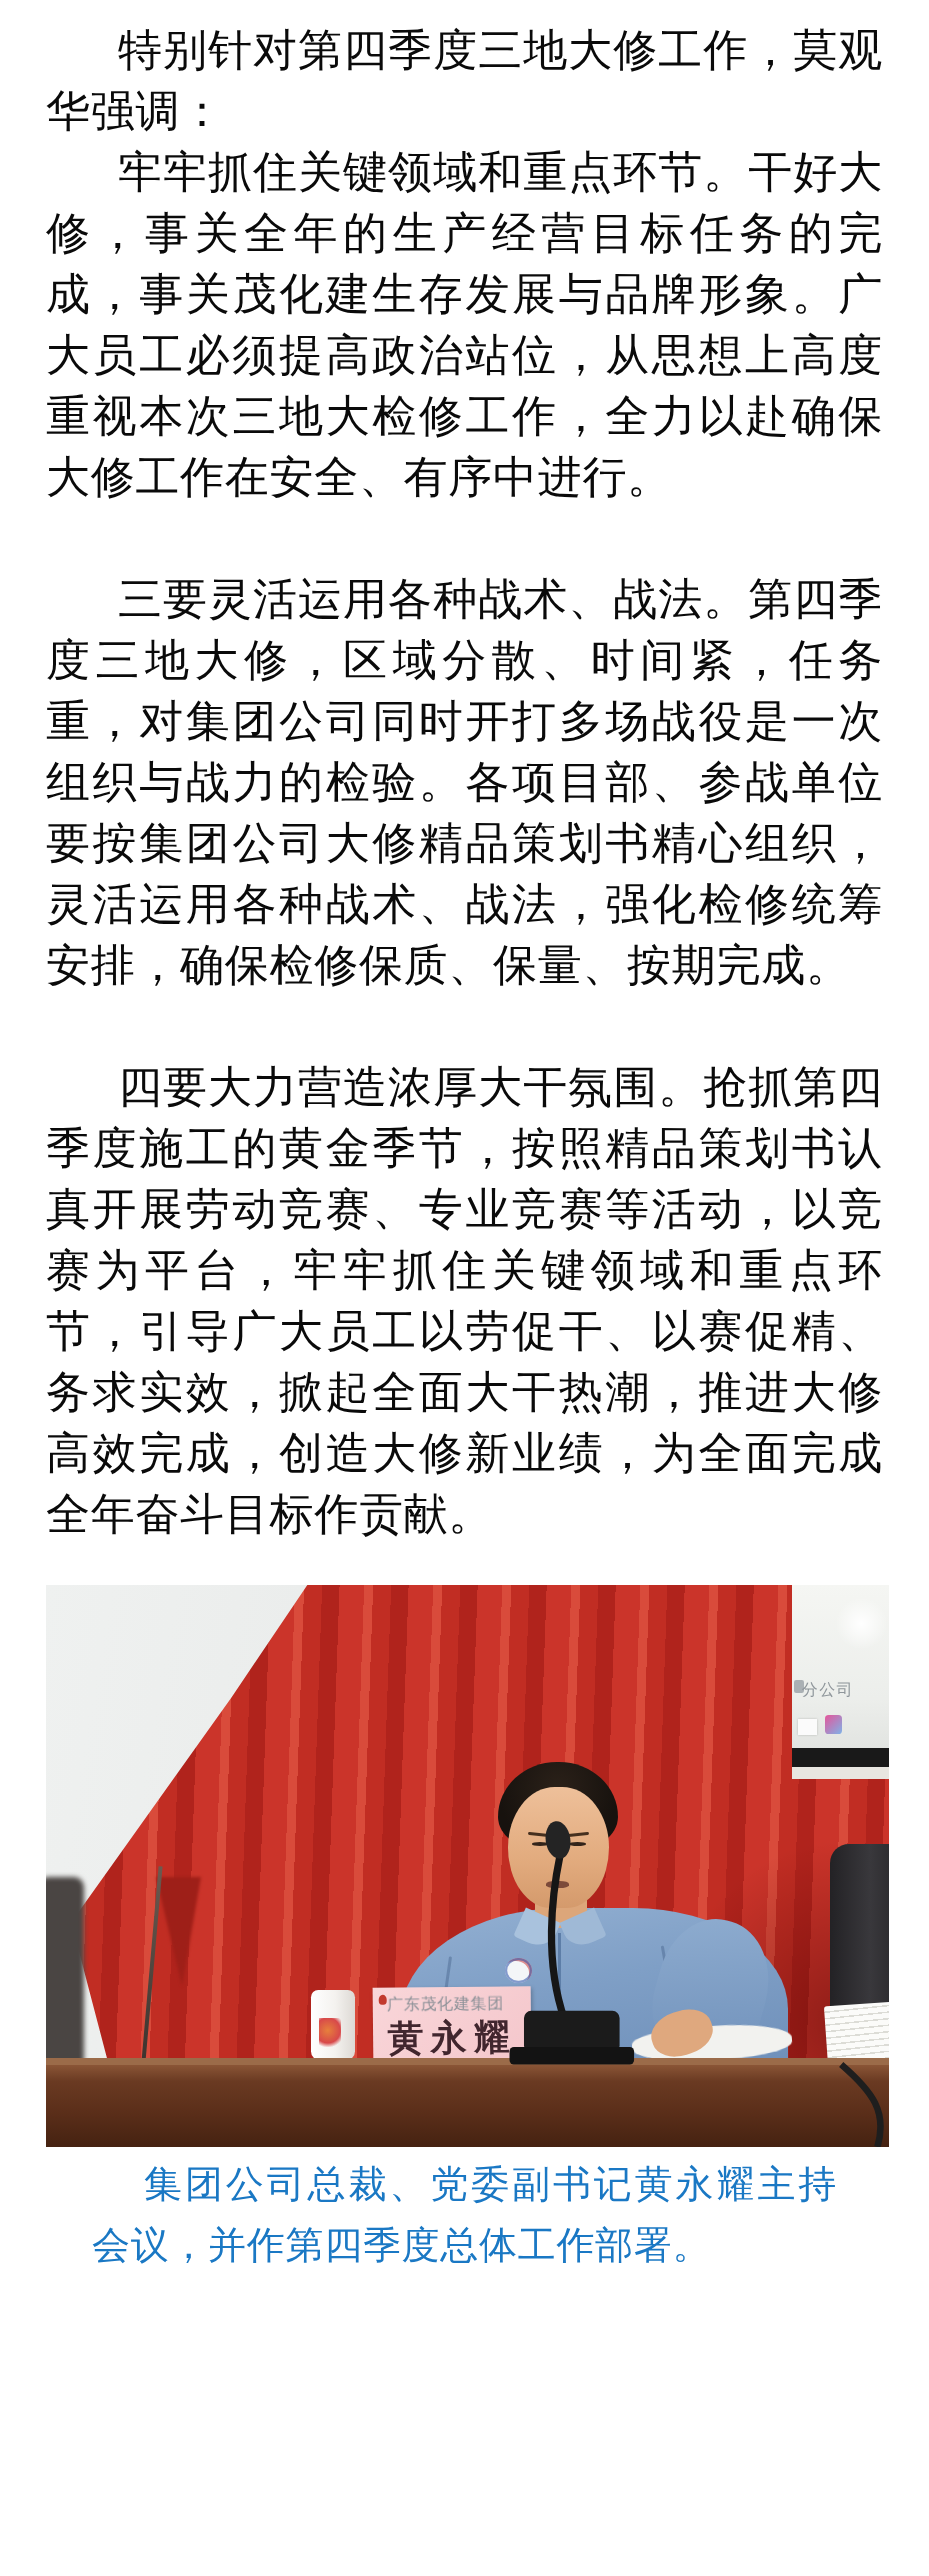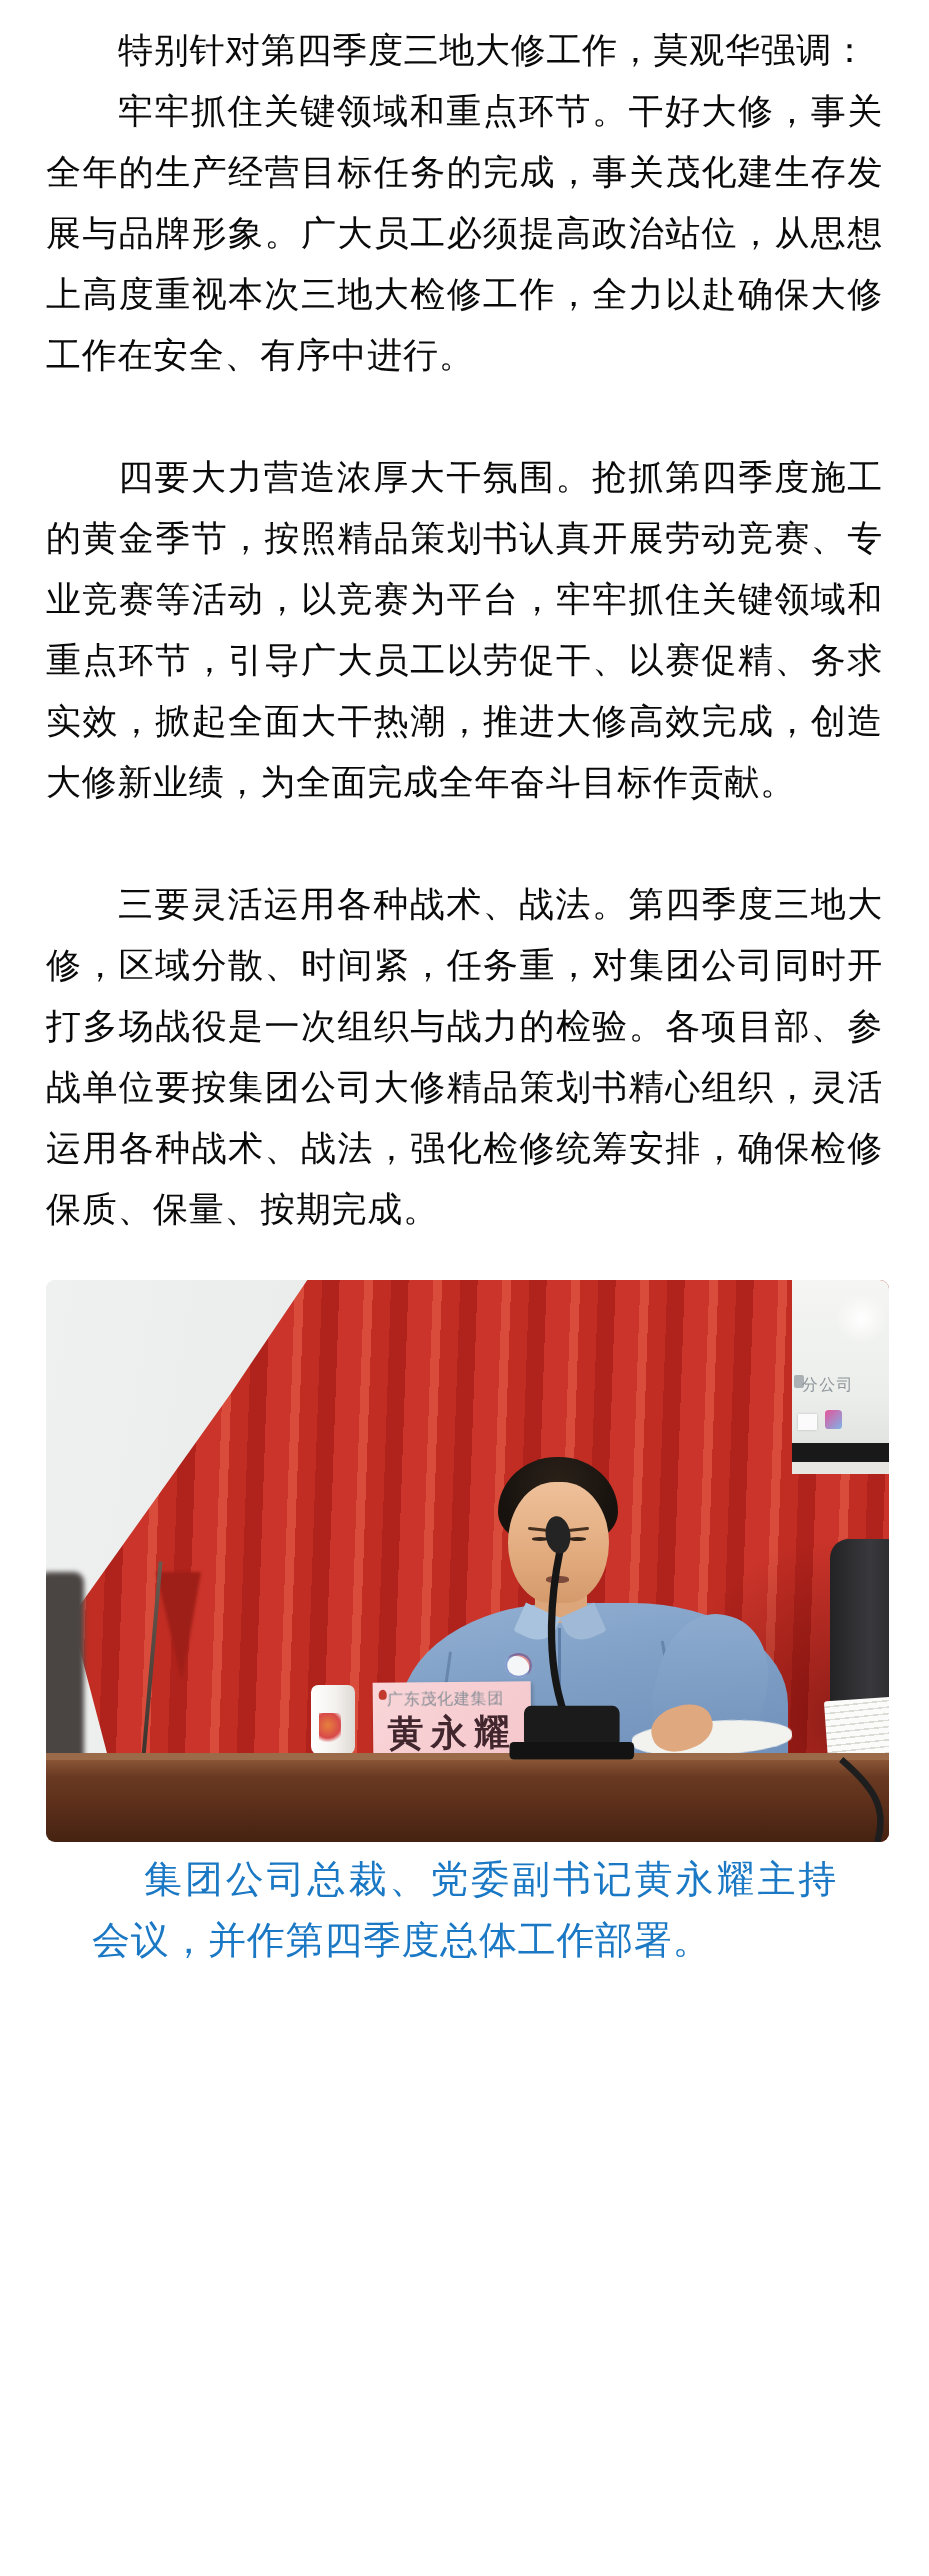--- a/index.html
+++ b/index.html
@@ -1,37 +1,36 @@
 <!DOCTYPE html>
 <html style="font-size:11.6px"><head>
 <meta charset="utf-8">
 <style>
   html,body{margin:0;padding:0;background:#ffffff;}
   body{width:929px;font-family:"Liberation Sans","DejaVu Sans",sans-serif;}
   .article{padding:19px 46px 14.5px 46px;}
   .para{
     margin:0;
-    font-size:35px;
+    font-size:44px;
     line-height:61px;
     letter-spacing:0.7px;
     color:#0a0a0a;
     text-align:justify;
     text-indent:72px;
     word-break:break-all;
   }
   .para.gap{margin-top:61px;}
 
   
   .photo{
     position:relative;
     width:843px;height:562px;
     margin:41px auto 0 auto;
     overflow:hidden;
     background:#e9ebea;
-    border-radius:9px;
   }
   .photo *{position:absolute;}
   .ph-wall{
     inset:0;
     background:linear-gradient(100deg,#eff1f0 0%,#e7e9e8 55%,#dfe1e0 100%);
   }
   .ph-curtain{
     inset:0;
     background:
       repeating-linear-gradient(92deg,
@@ -200,22 +199,22 @@
     font-size:38px;line-height:61px;letter-spacing:0.7px;
     text-align:justify;text-indent:52px;word-break:break-all;
   }
 </style>
 </head>
 <body>
 
 <div class="article">
   <p class="para" style="color: rgb(10, 10, 10);">特别针对第四季度三地大修工作，莫观华强调：</p>
   <p class="para" style="color: rgb(10, 10, 10);">牢牢抓住关键领域和重点环节。干好大修，事关全年的生产经营目标任务的完成，事关茂化建生存发展与品牌形象。广大员工必须提高政治站位，从思想上高度重视本次三地大检修工作，全力以赴确保大修工作在安全、有序中进行。</p>
+  <p class="para gap" style="color: rgb(10, 10, 10);">三要灵活运用各种战术、战法。第四季度三地大修，区域分散、时间紧，任务重，对集团公司同时开打多场战役是一次组织与战力的检验。各项目部、参战单位要按集团公司大修精品策划书精心组织，灵活运用各种战术、战法，强化检修统筹安排，确保检修保质、保量、按期完成。</p>
   <p class="para gap" style="color: rgb(10, 10, 10);">四要大力营造浓厚大干氛围。抢抓第四季度施工的黄金季节，按照精品策划书认真开展劳动竞赛、专业竞赛等活动，以竞赛为平台，牢牢抓住关键领域和重点环节，引导广大员工以劳促干、以赛促精、务求实效，掀起全面大干热潮，推进大修高效完成，创造大修新业绩，为全面完成全年奋斗目标作贡献。</p>
-  <p class="para gap" style="color: rgb(10, 10, 10);">三要灵活运用各种战术、战法。第四季度三地大修，区域分散、时间紧，任务重，对集团公司同时开打多场战役是一次组织与战力的检验。各项目部、参战单位要按集团公司大修精品策划书精心组织，灵活运用各种战术、战法，强化检修统筹安排，确保检修保质、保量、按期完成。</p>
 
   <div class="photo">
     <div class="ph-wall"></div>
     <div class="ph-curtain"></div>
     <div class="ph-curtain-shade"></div>
     <div class="ph-curtain-tip"></div>
     <div class="ph-pole"></div>
     <div class="ph-blob-left"></div>
 
     <div class="ph-screen">

